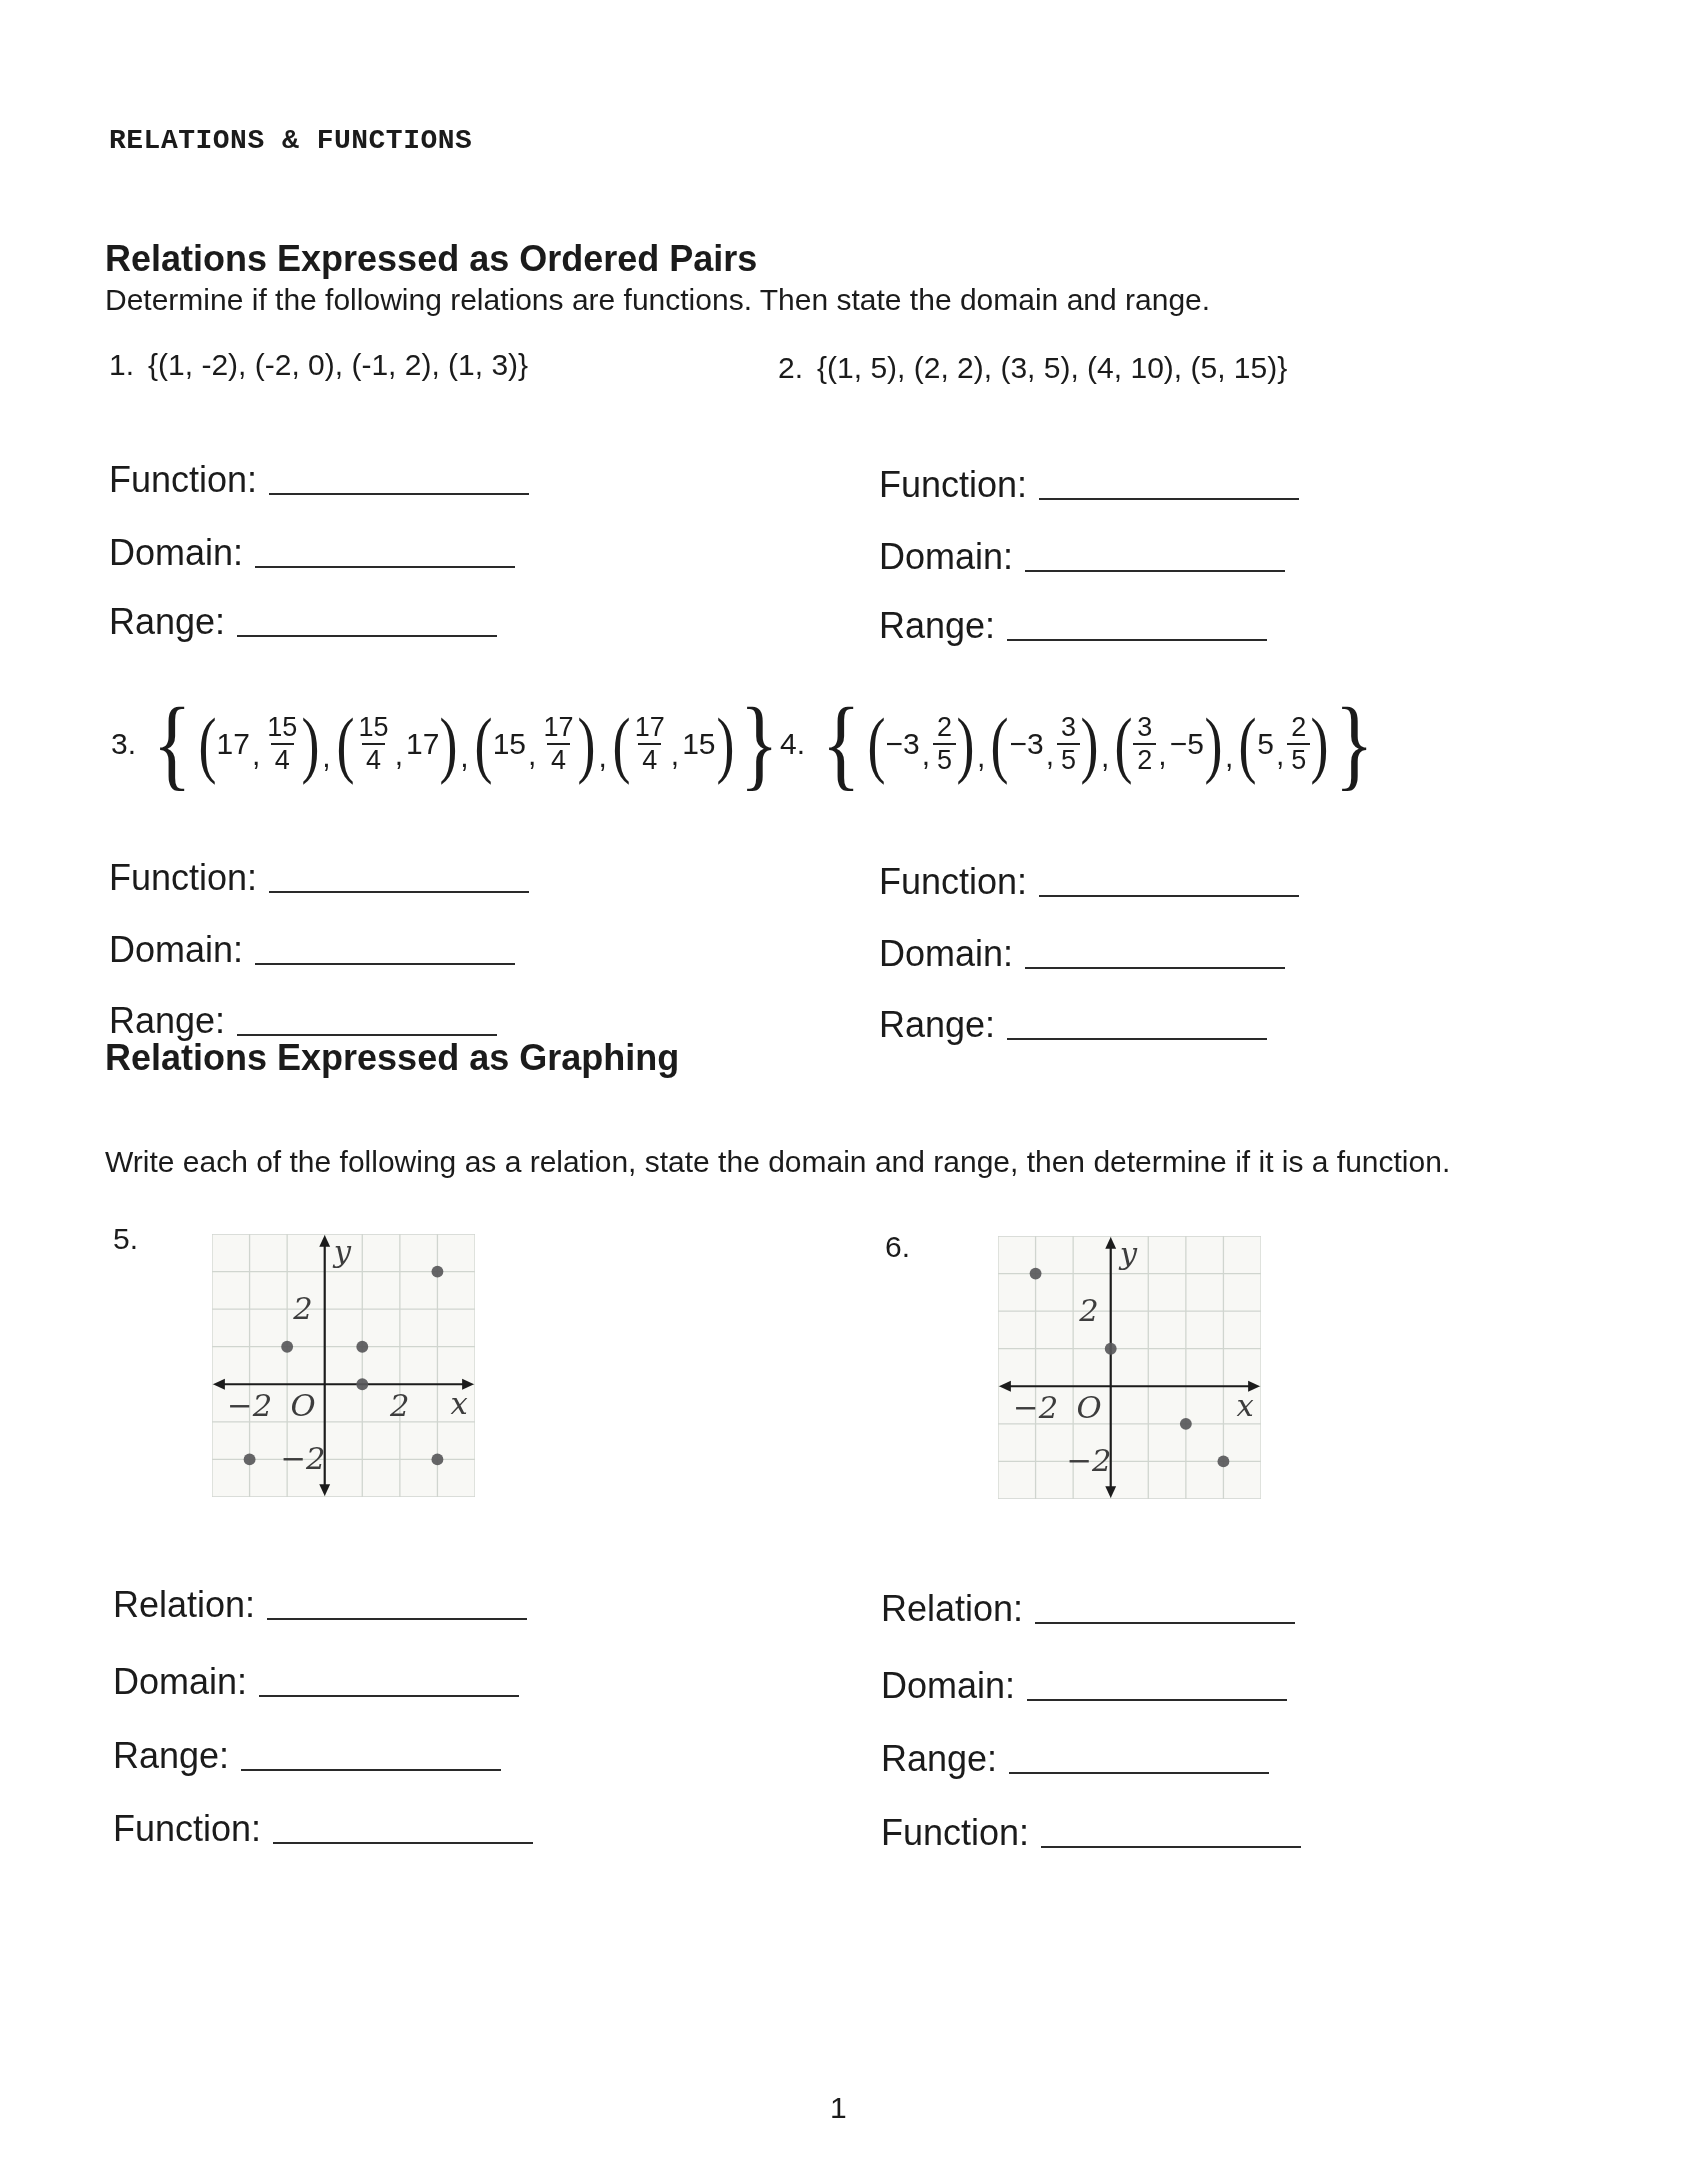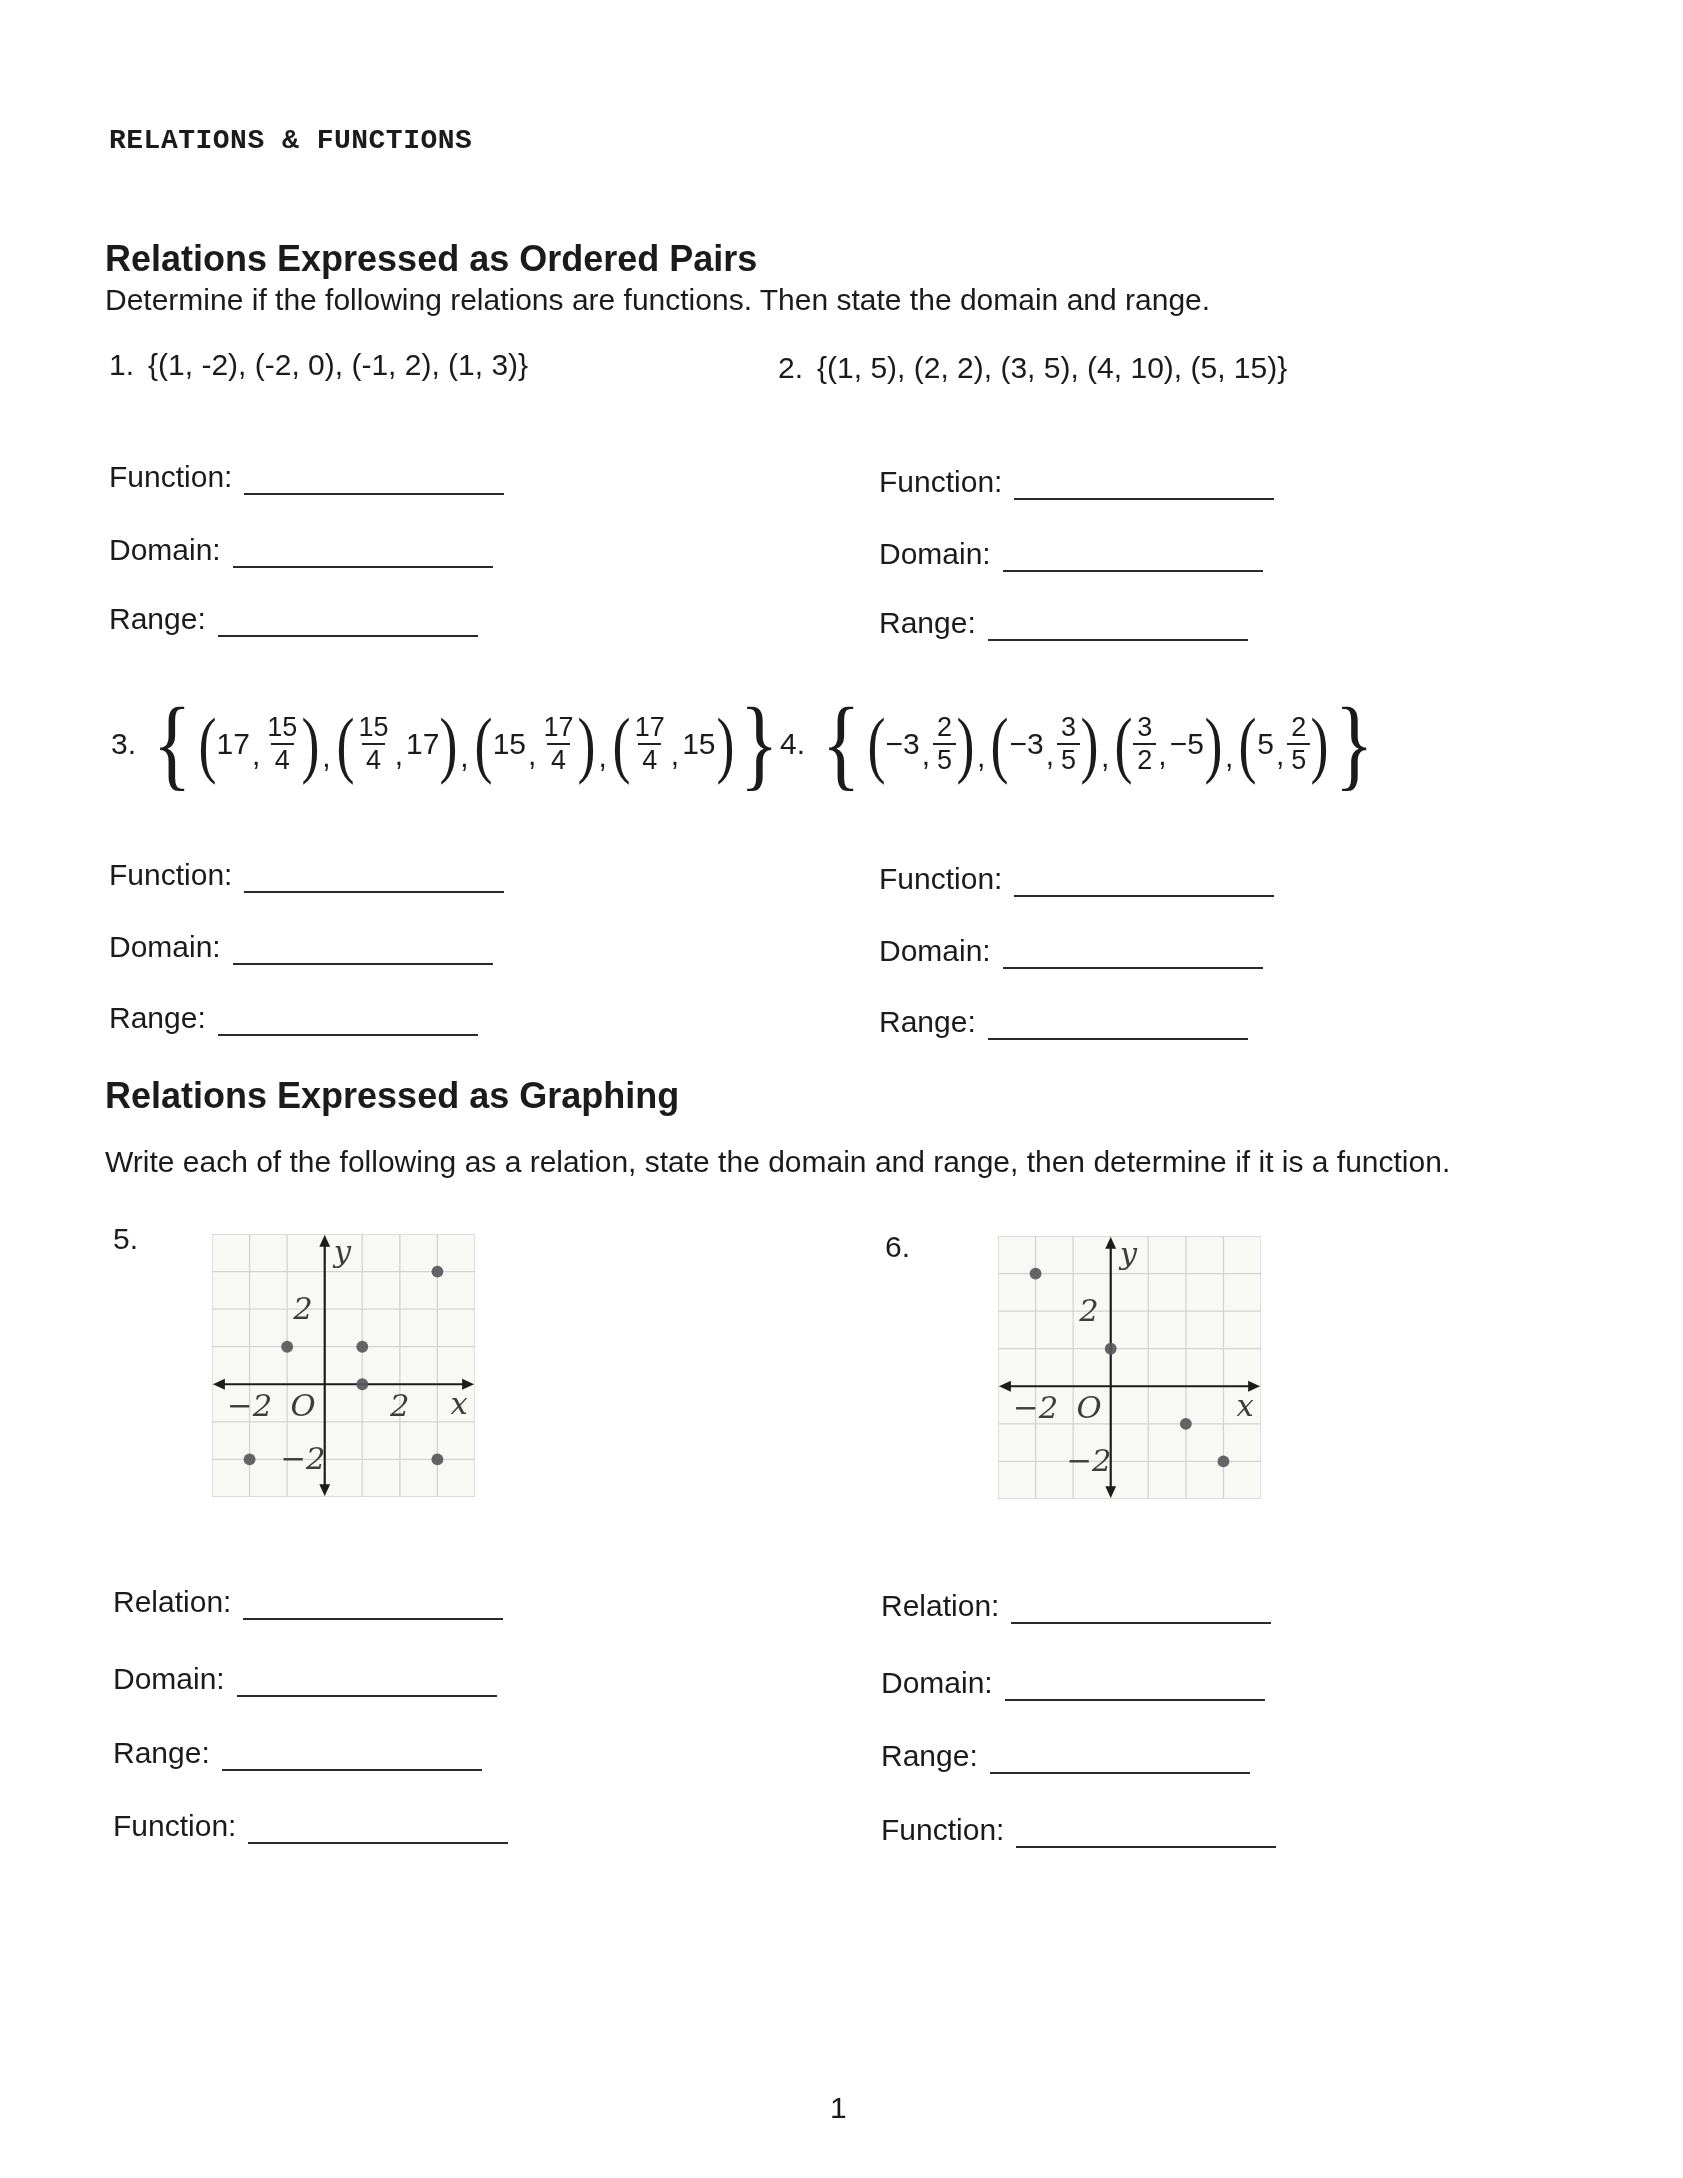--- a/index.html
+++ b/index.html
@@ -4,21 +4,21 @@
 <style>
   html,body{margin:0;padding:0}
   body{width:1683px;height:2178px;background:#ffffff;position:relative;
        font-family:"Liberation Sans",sans-serif;color:#1b1b1b;overflow:hidden}
   .abs{position:absolute}
   .title{font-family:Liberation Mono, monospace;font-weight:700;font-size:28px;letter-spacing:0.5px}
   .h{font-weight:700;font-size:36px}
   .instr{font-weight:400;font-size:30px;line-height:42px}
   .prob{font-size:30px;white-space:nowrap}
   .prob .pno{margin-right:14px}
-  .row{display:flex;align-items:center;font-size:30px;white-space:nowrap}
+  .row{display:flex;align-items:flex-start;font-size:36px;white-space:nowrap}
   .blank{display:inline-block;width:260px;border-bottom:2px solid #2a2a2a;height:34px;margin-left:12px}
   .fracwrap{display:flex;align-items:center}
   .pnum{font-size:30px;margin-right:12px}
   .fs{display:flex;align-items:center}
   .brace{font-family:"Liberation Serif",serif;font-size:101px;line-height:1;display:inline-block;transform:scaleX(.8);font-weight:400}
   .paren{font-family:"Liberation Serif",serif;font-size:75px;line-height:1;display:inline-block;transform:scaleX(.72);margin:0 -3px;font-weight:400}
   .pair{display:flex;align-items:center;padding:0 1px}
   .int{font-size:30px}
   .comma{font-size:30px;margin:22px 3px 0 2px}
   .sepc{font-size:30px;align-self:flex-end;margin:0 4px 20px 1px}
@@ -187,21 +187,21 @@
 </div>
 <div class="row abs" style="left:879px;top:933px">
   <span>Domain:</span>
     <span class="blank"></span>
 </div>
 <div class="row abs" style="left:879px;top:1004px">
   <span>Range:</span>
     <span class="blank"></span>
 </div>
 
-<div class="abs h" style="left:105px;top:1075px">Relations Expressed as Graphing</div>
+<div class="abs h" style="left:105px;top:1037px">Relations Expressed as Graphing</div>
 <div class="abs instr" style="left:105px;top:1141px;width:1445px">Write each of the following as a relation, state the domain and range, then determine if it is a function.</div>
 
 <div class="abs prob" style="left:113px;top:1222px">5.</div>
 <div class="abs prob" style="left:885px;top:1230px">6.</div>
 
 <div class="graph abs" style="left:212px;top:1234px">
     <svg viewBox="0 0 266 266" width="263" height="263">
       <rect x="0" y="0" width="266" height="266" fill="#f8f8f5"></rect>
       <line x1="0" y1="0" x2="0" y2="266" stroke="#d0d5cf" stroke-width="1.3"></line>
       <line x1="38" y1="0" x2="38" y2="266" stroke="#d0d5cf" stroke-width="1.3"></line>

